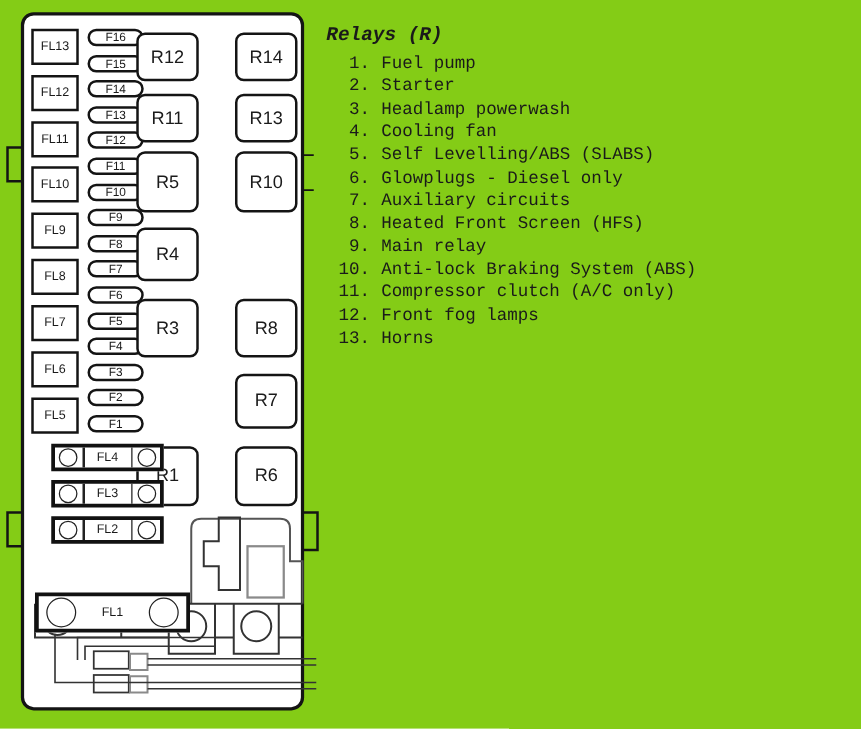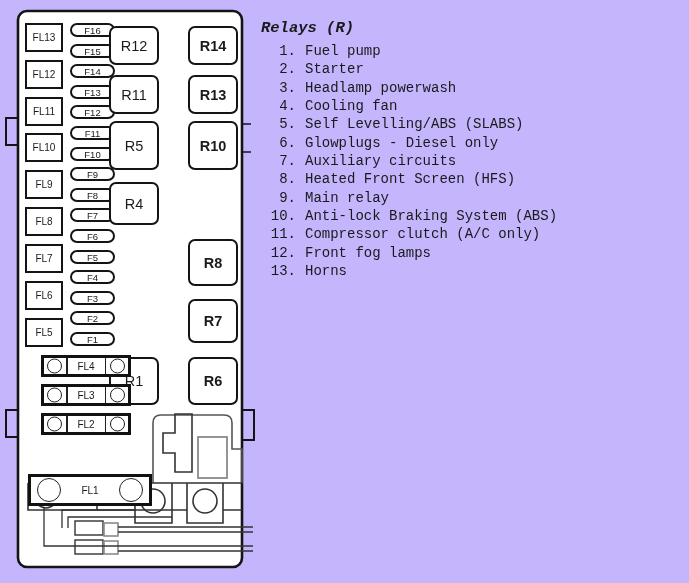--- a/index.html
+++ b/index.html
@@ -1,25 +1,25 @@
 <!DOCTYPE html>
 <html><head>
 <meta charset="utf-8">
 <style>
   html,body{margin:0;padding:0;background:#fff;}
-  .stage{position:relative;width:689px;height:583px;background:#c4b5fd;
+  .stage{position:relative;width:689px;height:583px;background:#84cc16;
          font-family:"Liberation Sans",sans-serif;color:#1a1a1a;overflow:hidden;}
   svg{position:absolute;left:0;top:0;}
   .box{position:absolute;box-sizing:border-box;background:#fff;border:2px solid #141414;
        display:flex;align-items:center;justify-content:center;text-align:center;}
   .fl{left:25px;width:38px;height:29px;font-size:10px;}
   .fuse{left:70px;width:45px;height:14px;border-radius:7px;font-size:9.5px;}
   .relay{width:50px;border-radius:7px;border-width:2.4px;font-size:14.5px;}
   .col1{left:109px;}
-  .col2{left:188px;font-weight:bold;}
+  .col2{left:188px;}
   .flrow{position:absolute;left:41px;width:90px;height:22px;border:3px solid #111;
          box-sizing:border-box;background:#fff;}
   .flrow .circ{position:absolute;top:50%;transform:translateY(-50%);width:15px;height:15px;
          border:1.6px solid #222;border-radius:50%;box-sizing:border-box;background:#fff;}
   .circ.left{left:3px;} .circ.right{right:3px;}
   .cell-line{position:absolute;top:0;bottom:0;width:1.5px;background:#222;}
   .l1{left:22px;} .l2{right:22px;}
   .rowlabel{position:absolute;left:0;right:0;top:50%;transform:translateY(-50%);
          text-align:center;font-size:10px;}
   .fl1{position:absolute;left:28px;top:442px;width:124px;height:32px;border:3px solid #111;
@@ -96,20 +96,21 @@
   <div class="box fuse" style="top:250px">F5</div>
   <div class="box fuse" style="top:270px">F4</div>
   <div class="box fuse" style="top:291px">F3</div>
   <div class="box fuse" style="top:311px">F2</div>
   <div class="box fuse" style="top:332px">F1</div>
 
   <div class="box relay col1" style="top:26px;height:39px">R12</div>
   <div class="box relay col1" style="top:75px;height:39px">R11</div>
   <div class="box relay col1" style="top:121px;height:49px">R5</div>
   <div class="box relay col1" style="top:182px;height:43px">R4</div>
+  <div class="box relay col1" style="top:239px;height:47px">R3</div>
   <div class="box relay col1" style="top:357px;height:48px">R1</div>
 
   <div class="box relay col2" style="top:26px;height:39px">R14</div>
   <div class="box relay col2" style="top:75px;height:39px">R13</div>
   <div class="box relay col2" style="top:121px;height:49px">R10</div>
   <div class="box relay col2" style="top:239px;height:47px">R8</div>
   <div class="box relay col2" style="top:299px;height:44px">R7</div>
   <div class="box relay col2" style="top:357px;height:48px">R6</div>
 
   <div class="flrow" style="top:355px">

